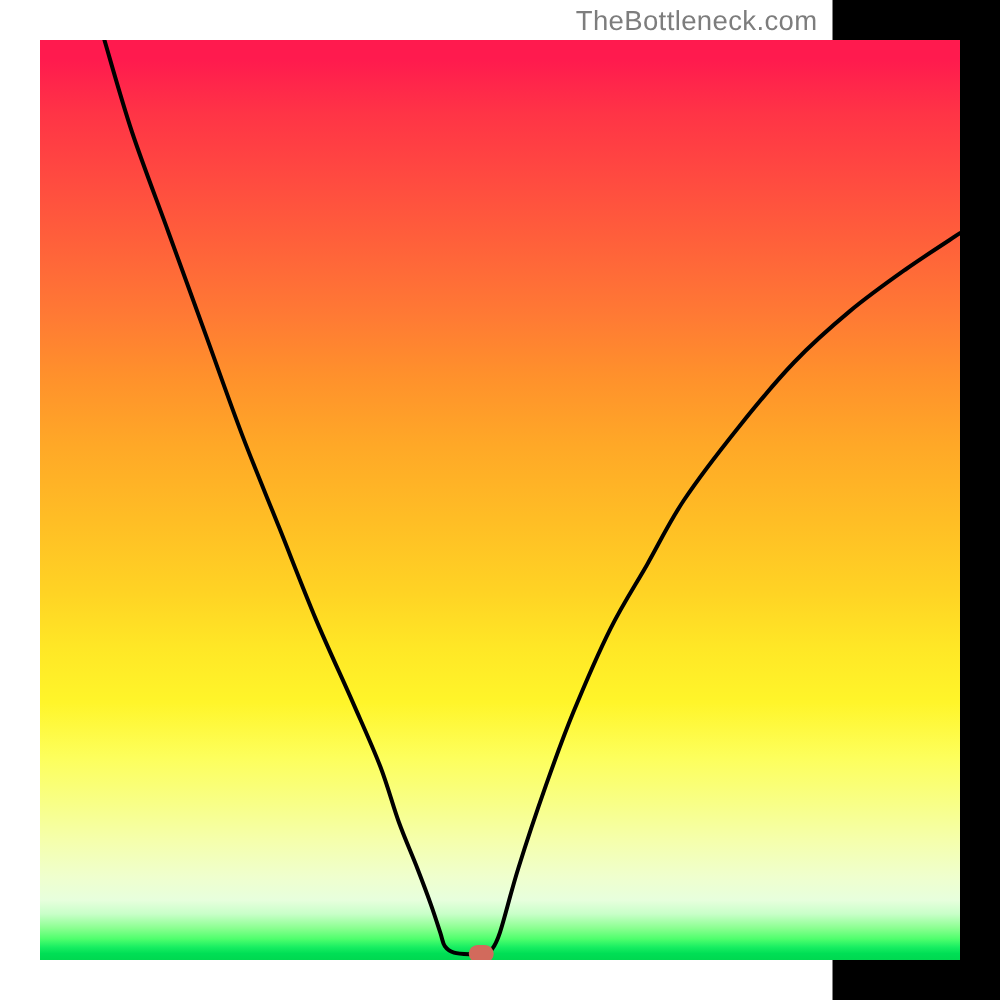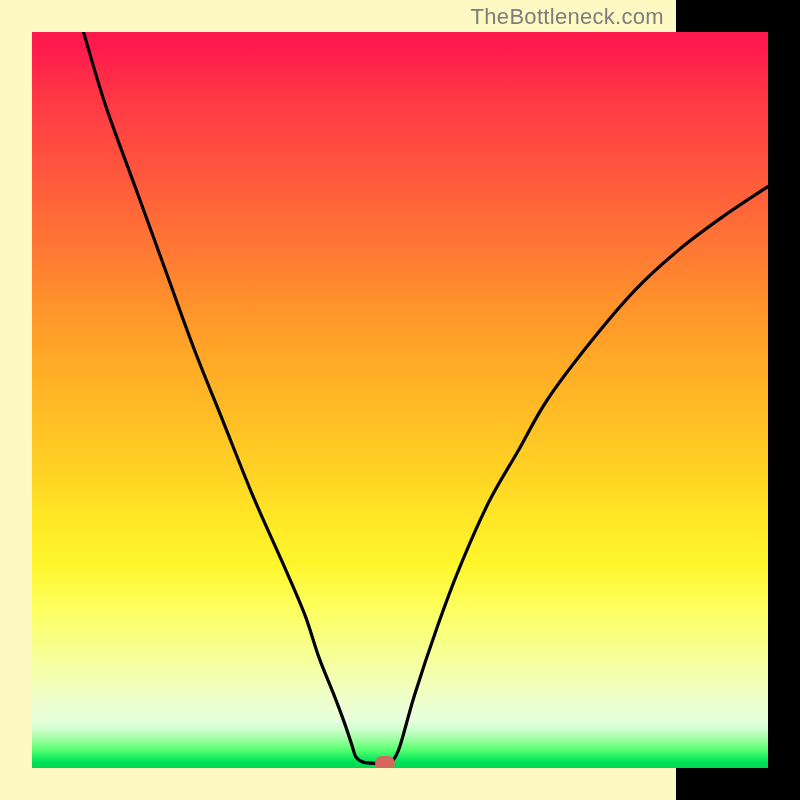--- a/index.html
+++ b/index.html
@@ -8,22 +8,21 @@
     width: 800px;
     height: 800px;
     background: #000;
     overflow: hidden;
     font-family: Arial, Helvetica, sans-serif;
   }
   .outer {
     position: relative;
     width: 666px;
     height: 800px;
-    background: #fef9c3;
-    padding-left: 10px;
+    background: #ffffff;
   }
   .watermark {
     position: absolute;
     top: 4px;
     right: 12px;
     color: #7d7d7d;
     font-size: 22px;
     font-weight: 400;
     letter-spacing: 0.3px;
     z-index: 5;

